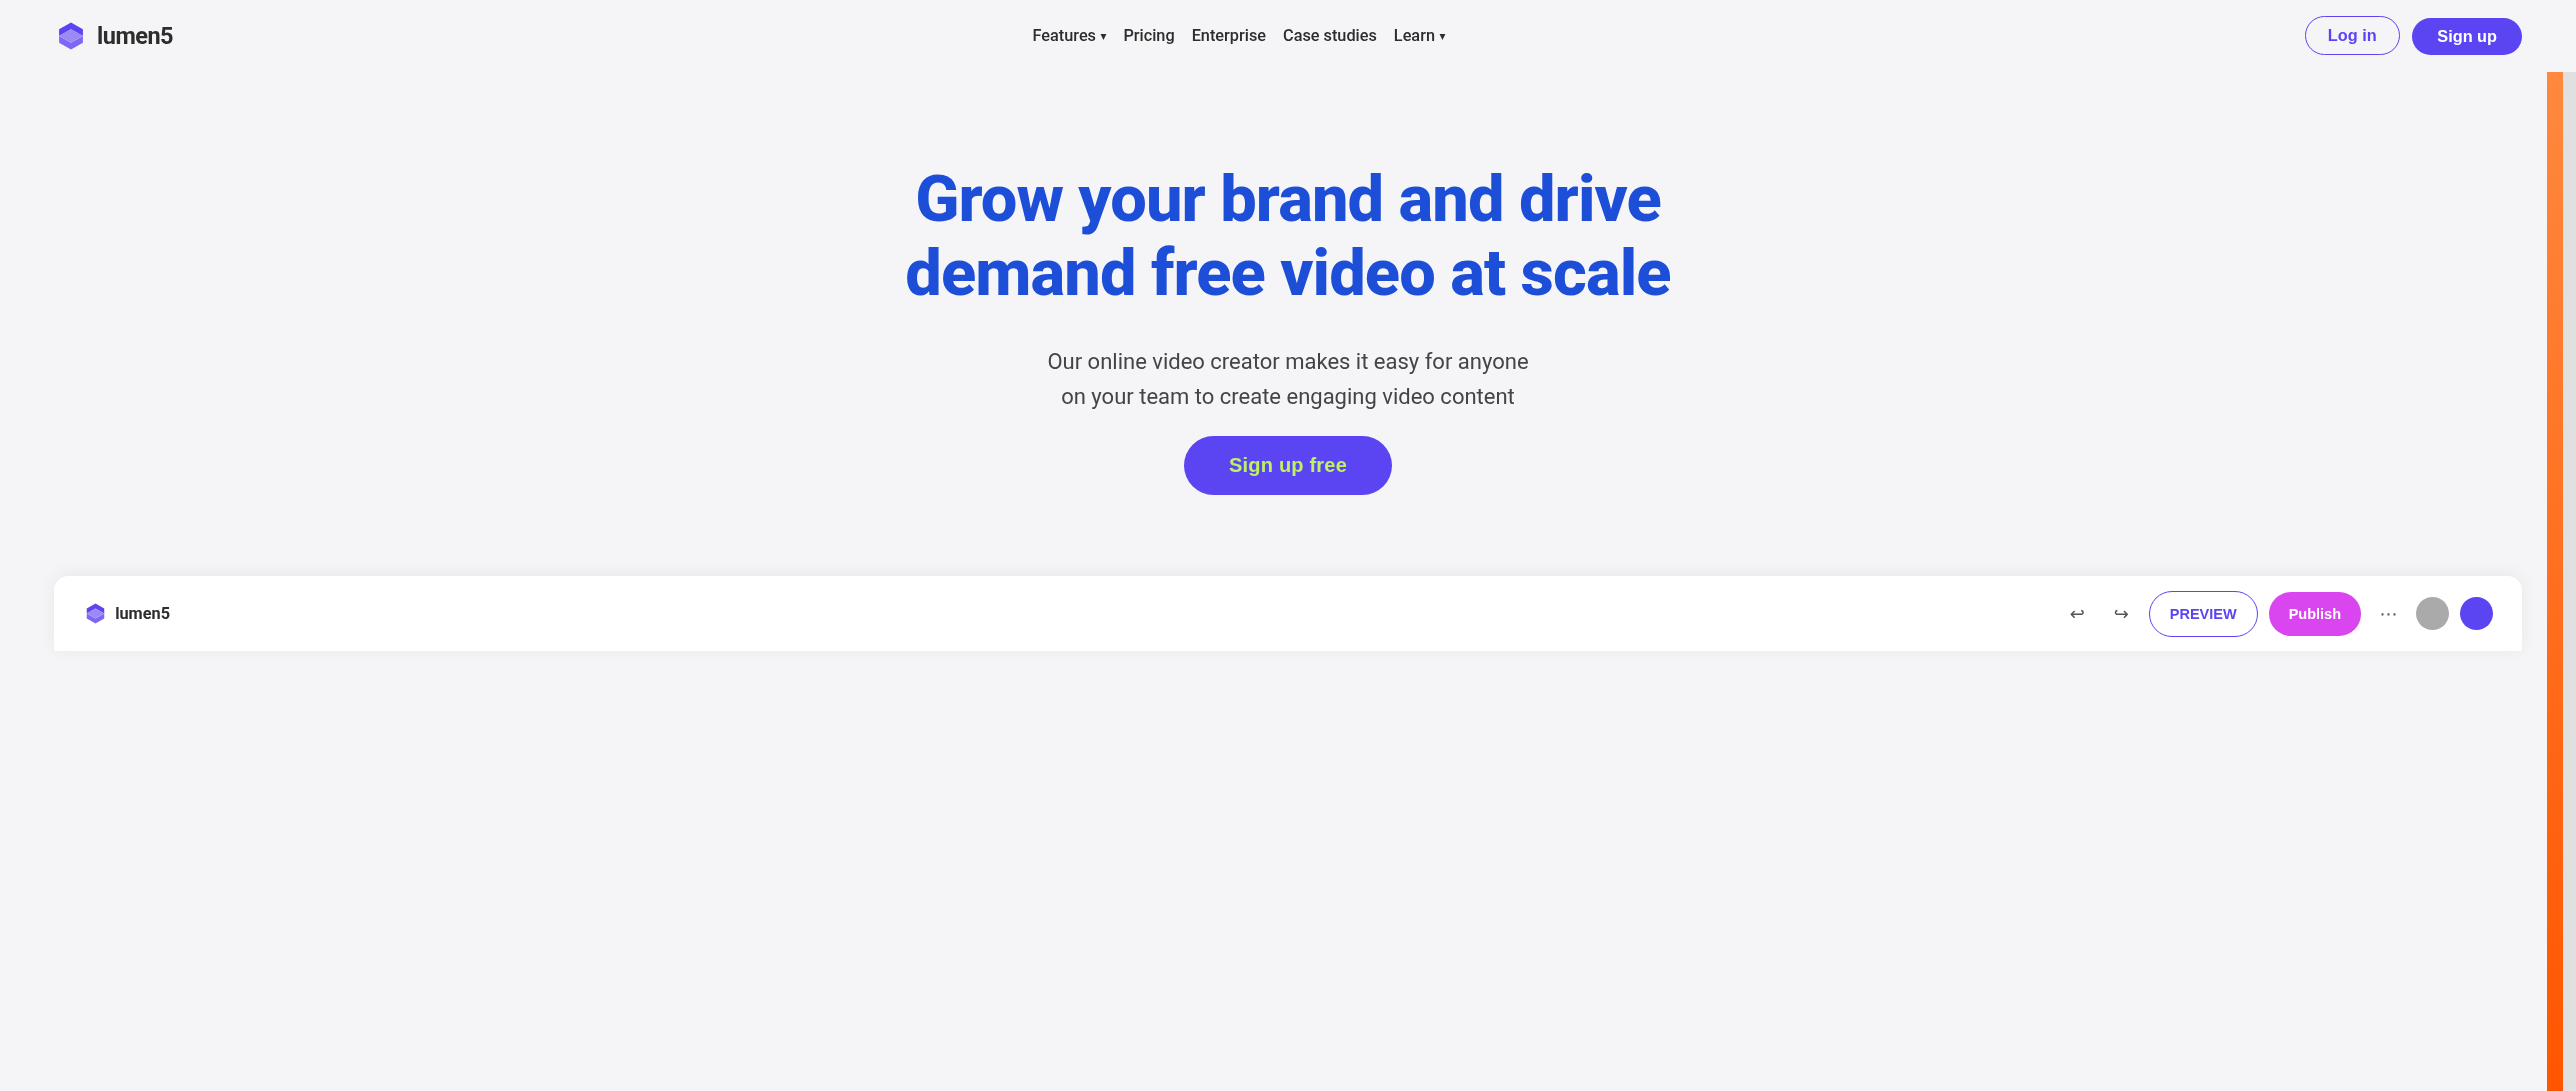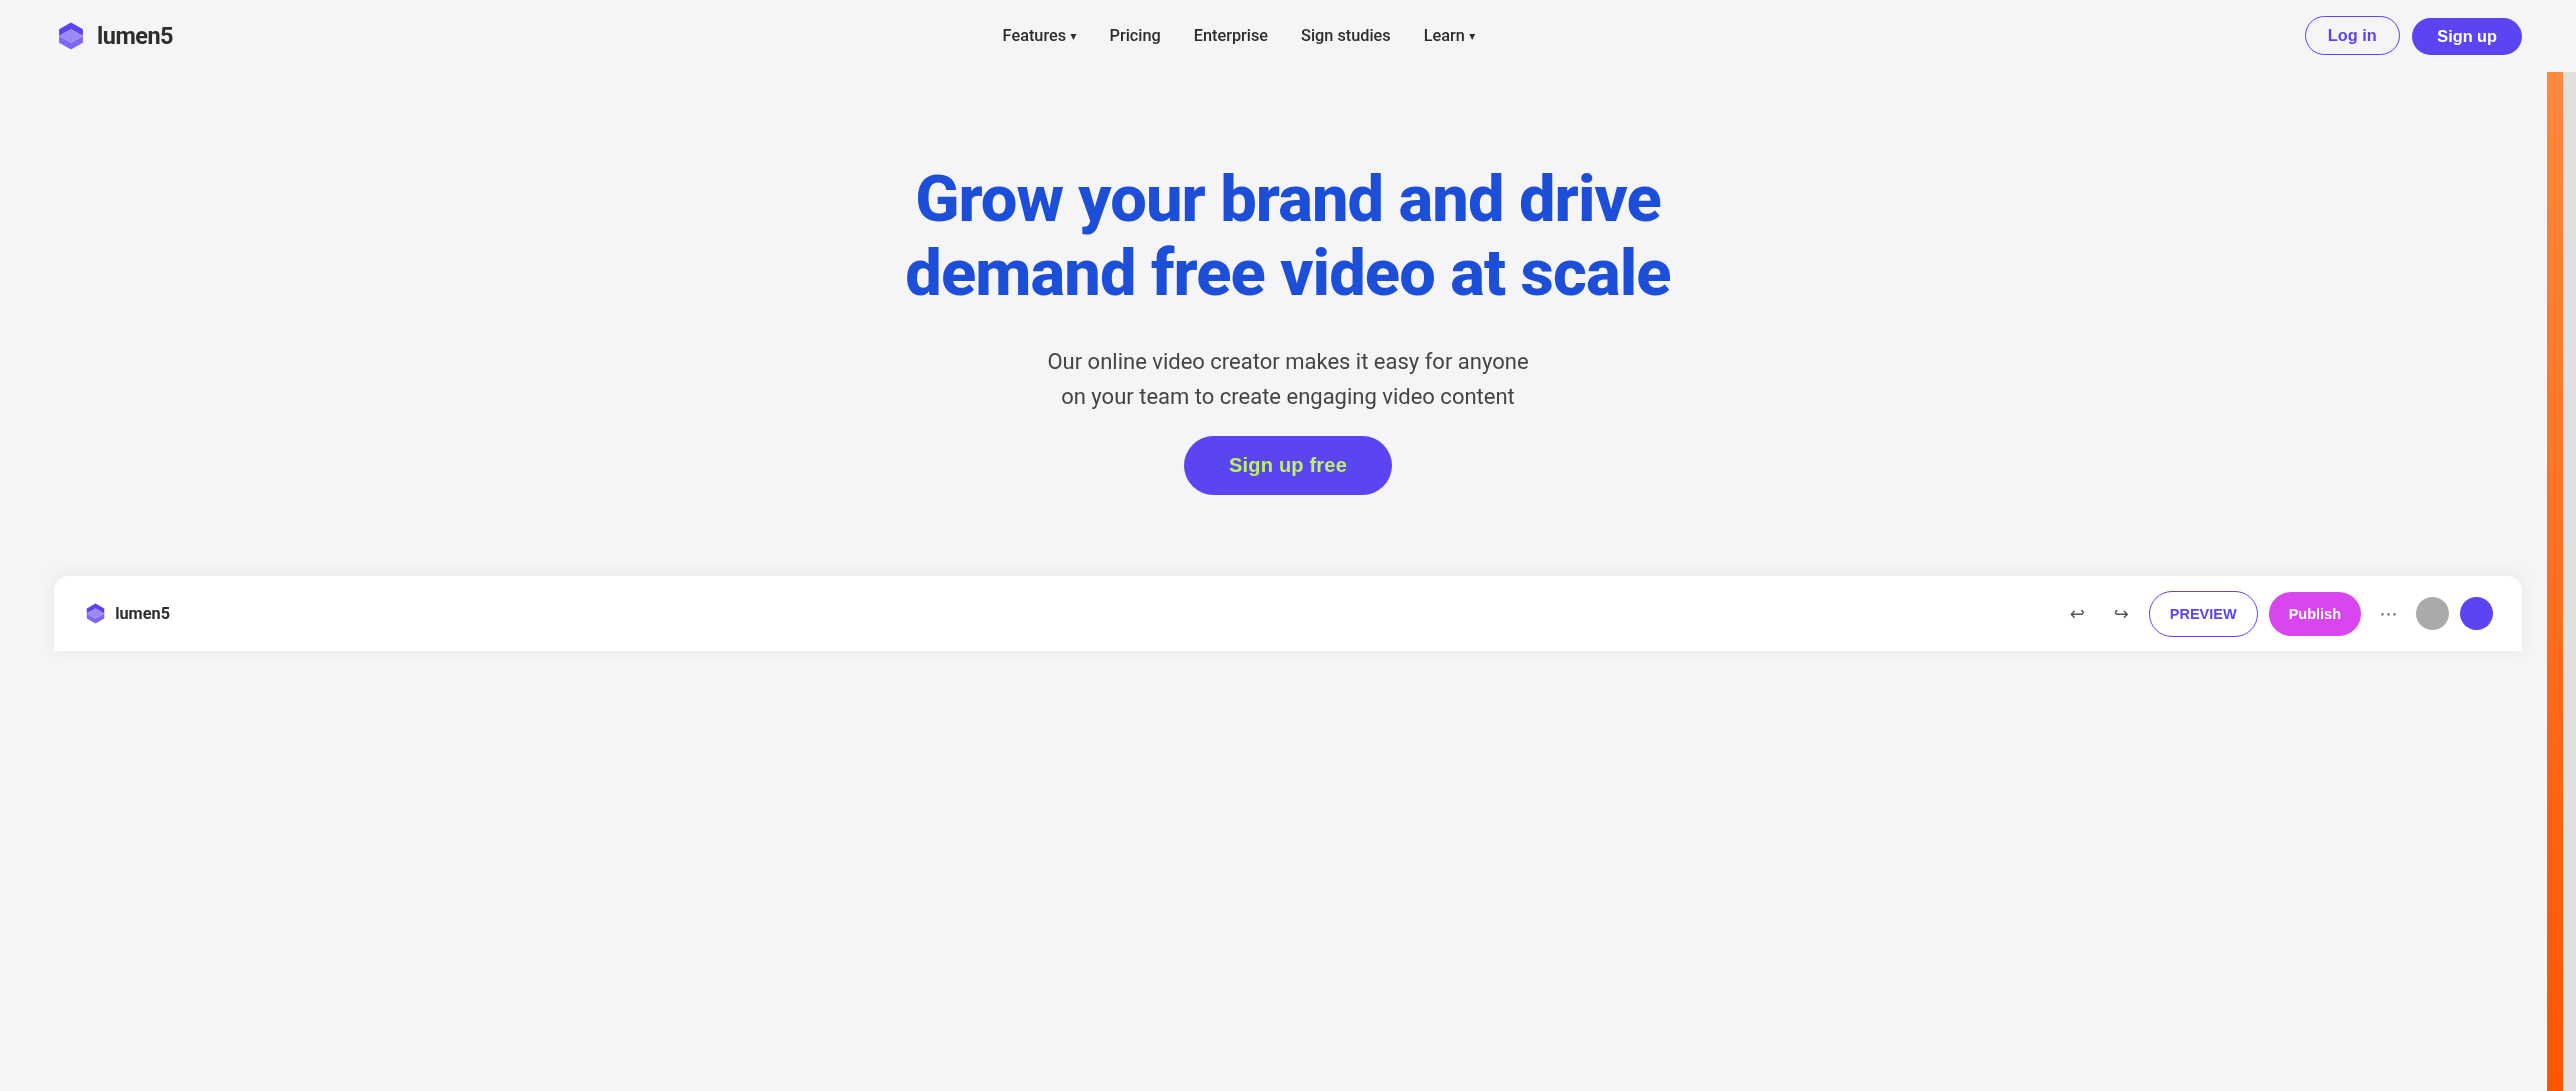--- a/index.html
+++ b/index.html
@@ -40,21 +40,21 @@
     .logo-text {
       font-size: 23.5px;
       font-weight: 700;
       color: #2d2d2d;
       letter-spacing: -0.5px;
     }
 
     .nav-links {
       display: flex;
       align-items: center;
-      gap: 33px;
+      gap: 17px;
     }
 
     .nav-link {
       font-size: 16.3px;
       color: #2d2d2d;
       text-decoration: none;
       font-weight: 500;
       cursor: pointer;
     }
 
@@ -259,21 +259,21 @@
     <span class="logo-text">lumen5</span>
   </div>
 
   <div class="nav-links">
     <a class="nav-link nav-link-with-arrow">
       <span>Features</span>
       <span class="chevron">▾</span>
     </a>
     <a class="nav-link">Pricing</a>
     <a class="nav-link">Enterprise</a>
-    <a class="nav-link">Sign studies</a>
+    <a class="nav-link">Case studies</a>
     <a class="nav-link nav-link-with-arrow">
       <span>Learn</span>
       <span class="chevron">▾</span>
     </a>
   </div>
 
   <div class="nav-actions">
     <button class="btn-login">Log in</button>
     <button class="btn-signup">Sign up</button>
   </div>

